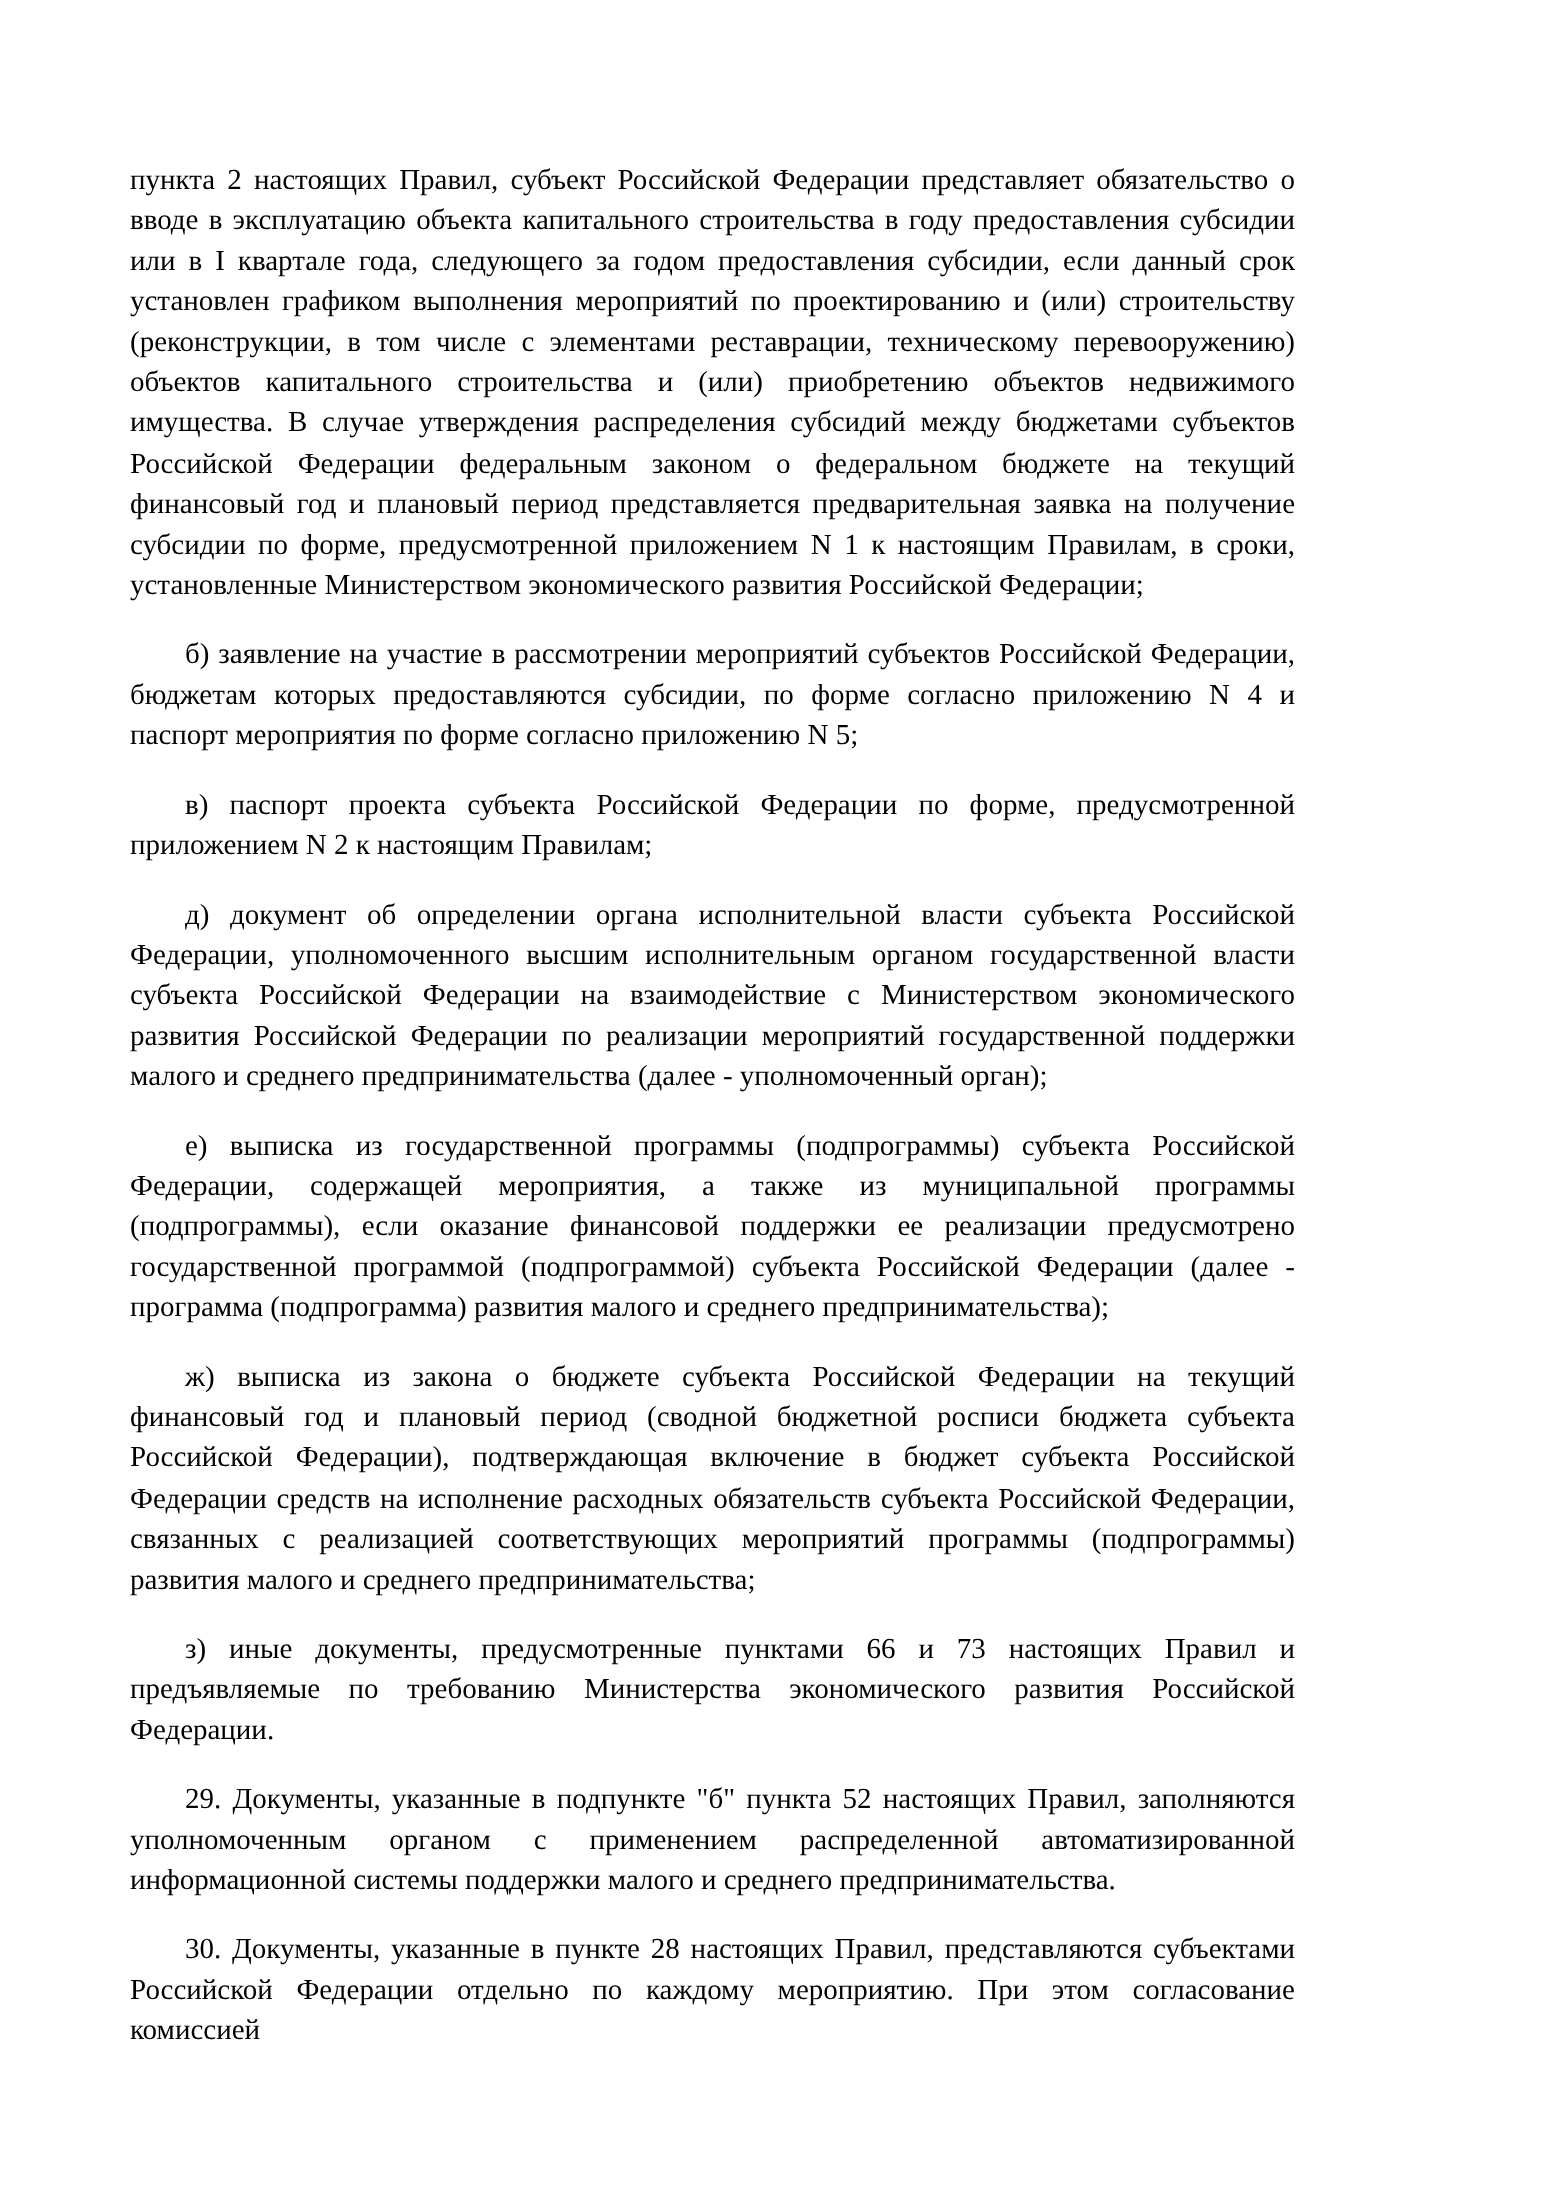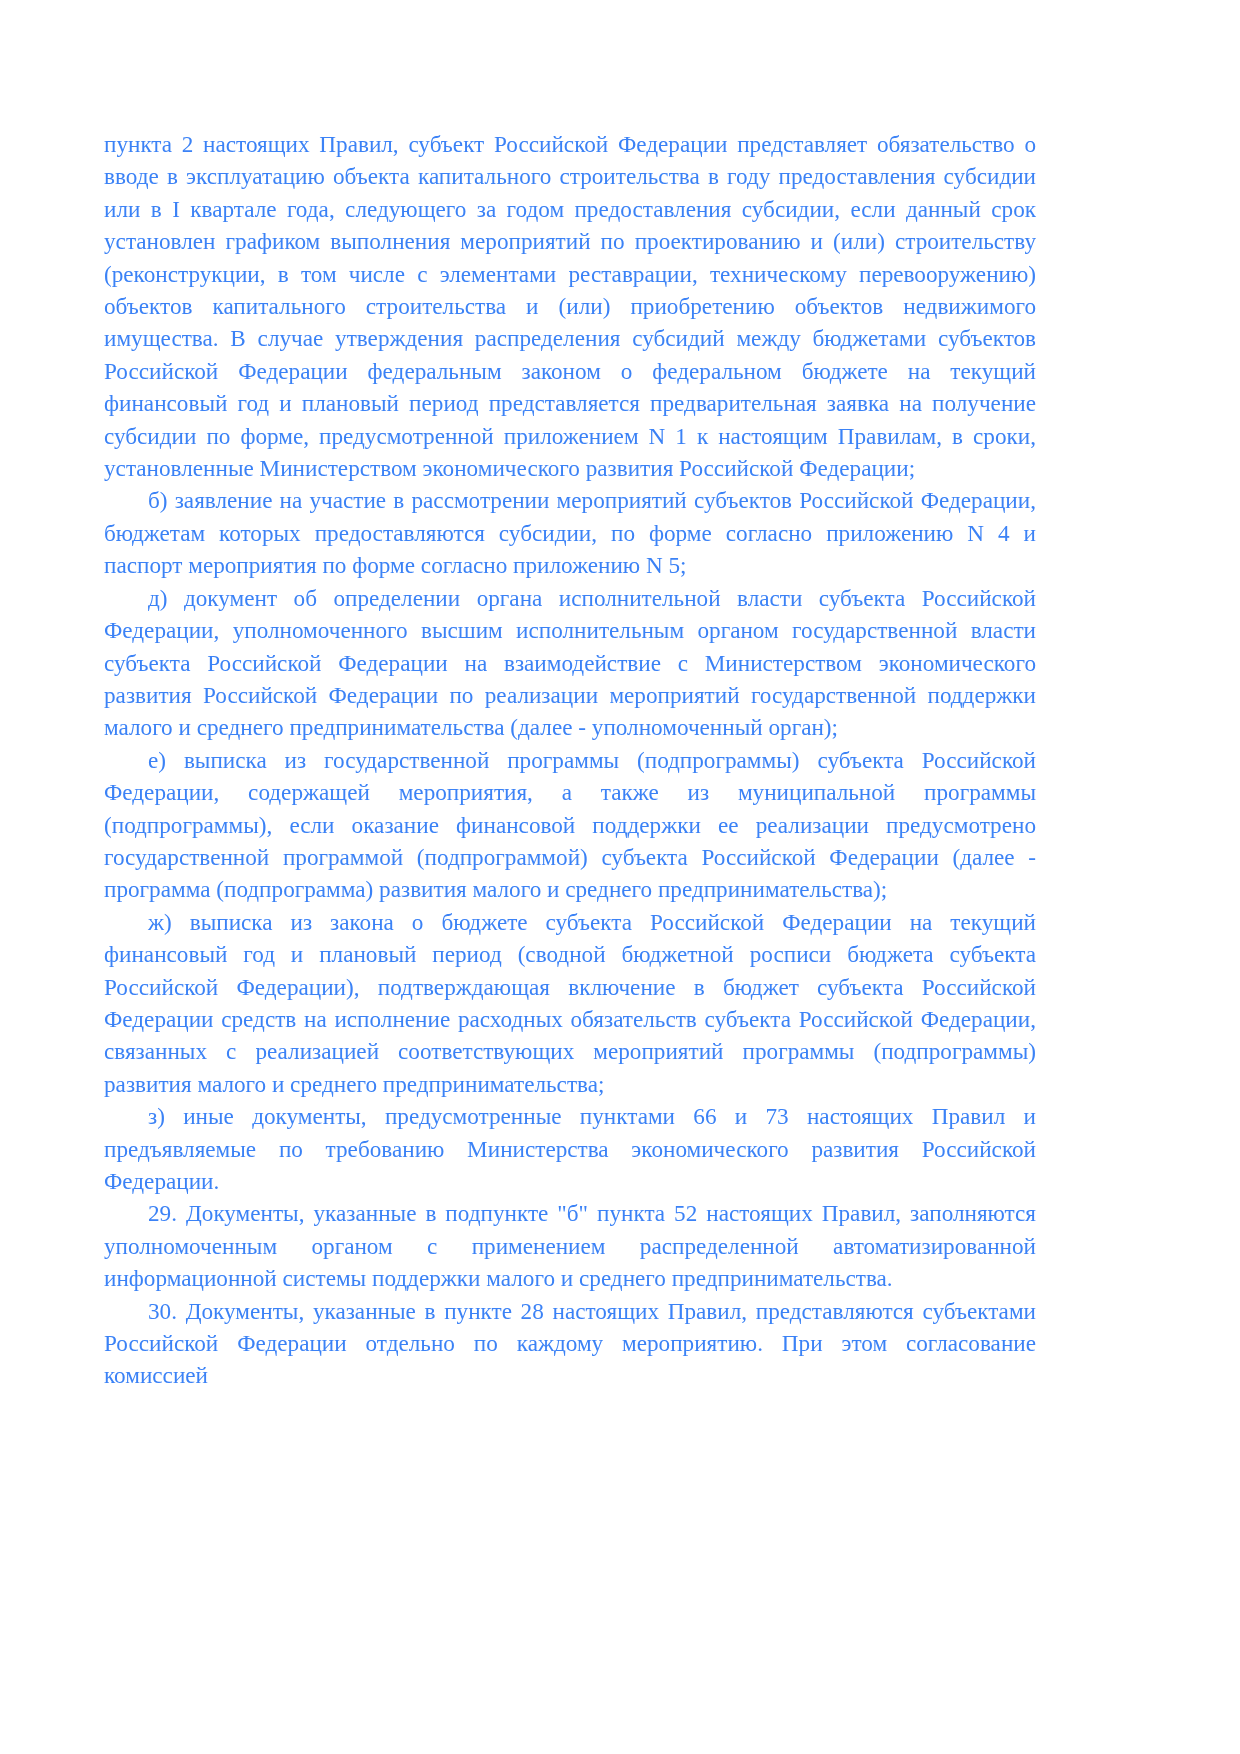--- a/index.html
+++ b/index.html
@@ -34,37 +34,39 @@
     text-justify: inter-word;
     text-indent: 0;
     hyphens: none;
     -webkit-hyphens: none;
     word-spacing: 0px;
   }
   p.para.indent {
     text-indent: 44px;
   }
   p.para.gap {
+    margin-top: 23px;
   }
   
   p.para::after {
     content: "";
     display: inline-block;
     width: 100%;
   }
   
   p.para::after { display: none; }
 </style>
 </head>
 <body style="background: rgb(255, 255, 255);">
 
-<div class="page" style="background: rgb(255, 255, 255); color: #3b82f6;">
+<div class="page" style="background: rgb(255, 255, 255); color: #000000;">
   <div class="text-column" id="text-column">
       <p class="para">пункта 2 настоящих Правил, субъект Российской Федерации представляет обязательство о вводе в эксплуатацию объекта капитального строительства в году предоставления субсидии или в I квартале года, следующего за годом предоставления субсидии, если данный срок установлен графиком выполнения мероприятий по проектированию и (или) строительству (реконструкции, в том числе с элементами реставрации, техническому перевооружению) объектов капитального строительства и (или) приобретению объектов недвижимого имущества. В случае утверждения распределения субсидий между бюджетами субъектов Российской Федерации федеральным законом о федеральном бюджете на текущий финансовый год и плановый период представляется предварительная заявка на получение субсидии по форме, предусмотренной приложением N 1 к настоящим Правилам, в сроки, установленные Министерством экономического развития Российской Федерации;</p>
       <p class="para indent gap">б) заявление на участие в рассмотрении мероприятий субъектов Российской Федерации, бюджетам которых предоставляются субсидии, по форме согласно приложению N 4 и паспорт мероприятия по форме согласно приложению N 5;</p>
+      <p class="para indent gap">в) паспорт проекта субъекта Российской Федерации по форме, предусмотренной приложением N 2 к настоящим Правилам;</p>
       <p class="para indent gap">д) документ об определении органа исполнительной власти субъекта Российской Федерации, уполномоченного высшим исполнительным органом государственной власти субъекта Российской Федерации на взаимодействие с Министерством экономического развития Российской Федерации по реализации мероприятий государственной поддержки малого и среднего предпринимательства (далее - уполномоченный орган);</p>
       <p class="para indent gap">е) выписка из государственной программы (подпрограммы) субъекта Российской Федерации, содержащей мероприятия, а также из муниципальной программы (подпрограммы), если оказание финансовой поддержки ее реализации предусмотрено государственной программой (подпрограммой) субъекта Российской Федерации (далее - программа (подпрограмма) развития малого и среднего предпринимательства);</p>
       <p class="para indent gap">ж) выписка из закона о бюджете субъекта Российской Федерации на текущий финансовый год и плановый период (сводной бюджетной росписи бюджета субъекта Российской Федерации), подтверждающая включение в бюджет субъекта Российской Федерации средств на исполнение расходных обязательств субъекта Российской Федерации, связанных с реализацией соответствующих мероприятий программы (подпрограммы) развития малого и среднего предпринимательства;</p>
       <p class="para indent gap">з) иные документы, предусмотренные пунктами 66 и 73 настоящих Правил и предъявляемые по требованию Министерства экономического развития Российской Федерации.</p>
       <p class="para indent gap">29. Документы, указанные в подпункте "б" пункта 52 настоящих Правил, заполняются уполномоченным органом с применением распределенной автоматизированной информационной системы поддержки малого и среднего предпринимательства.</p>
       <p class="para indent gap">30. Документы, указанные в пункте 28 настоящих Правил, представляются субъектами Российской Федерации отдельно по каждому мероприятию. При этом согласование комиссией</p>
     </div>
 </div>
 
 </body></html>

